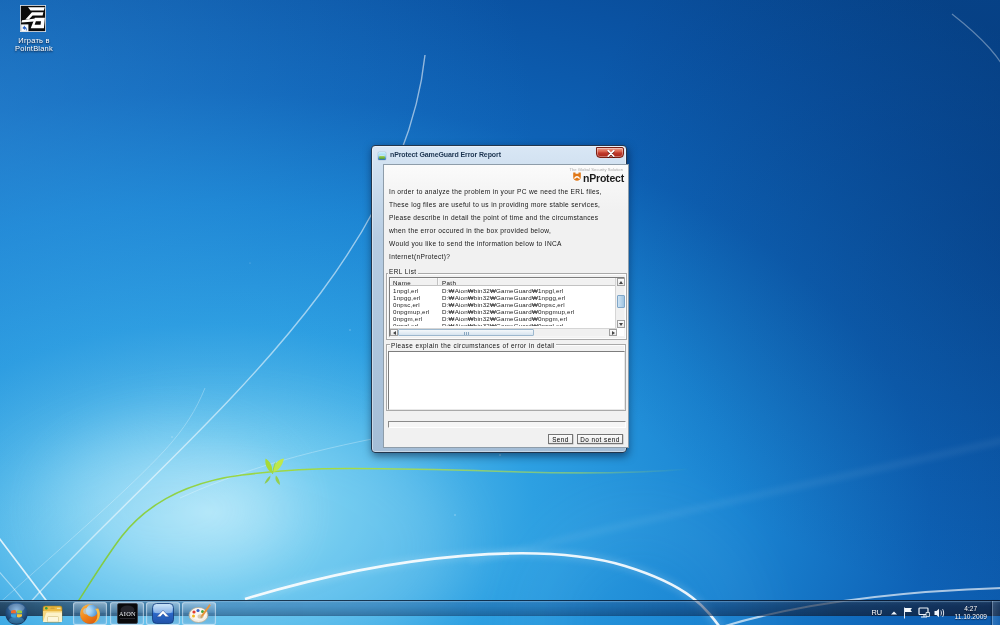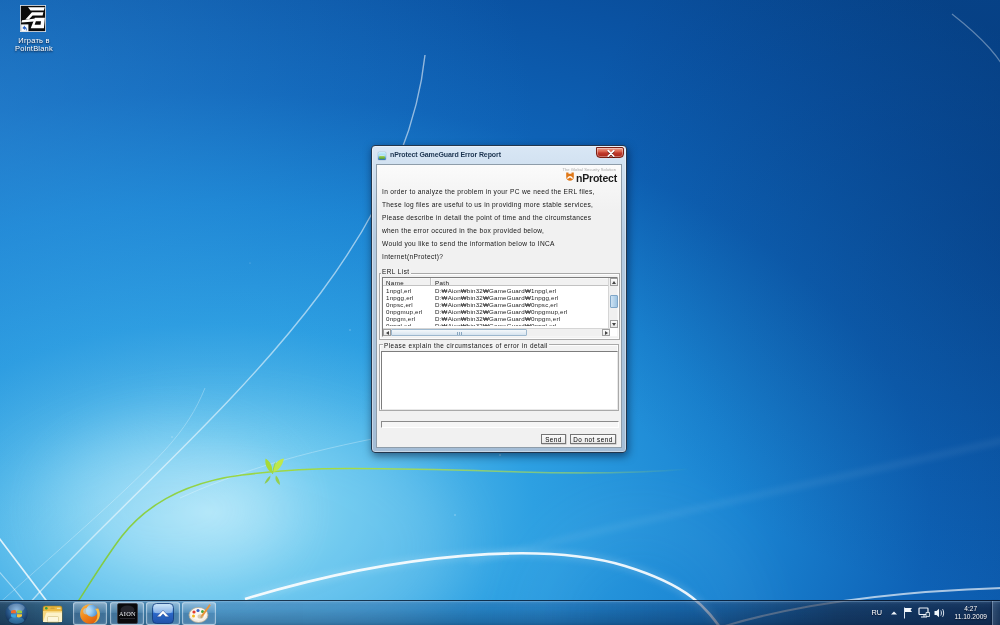--- a/index.html
+++ b/index.html
@@ -29,21 +29,21 @@
   #titlebar { position:absolute; left:0; top:0; width:100%; height:19px; }
   #wicon { position:absolute; left:6px; top:6px; width:8px; height:8px; border-radius:1.5px;
     background:linear-gradient(180deg,#cdeffb 0%, #9fd8f0 45%, #2e6fae 100%);
     box-shadow:0 0 1px rgba(20,50,90,.8);}
   #wicon:after{content:"";position:absolute;left:0.8px;top:4px;width:6.4px;height:2.6px;border-radius:1.2px;background:linear-gradient(180deg,#a8d454,#4f9e3a);box-shadow:0 -0.5px 0 rgba(255,255,255,.7);}
   #wtitle { position:absolute; left:18px; top:5px; font-size:7px; color:#1c3450; letter-spacing:-0.1px; font-weight:bold; }
   #closebtn { position:absolute; left:224px; top:1px; width:28px; height:11px;
     border-radius:0 2px 4px 4px; border:1px solid #7c1f12;
     background:linear-gradient(180deg,#eba18f 0%, #d9604a 40%, #c0392b 55%, #a82517 100%);
     box-shadow:0 0 0 1px rgba(255,255,255,.35) inset; }
-  #wcontent { position:absolute; left:4px; top:18px; width:246px; height:284px;
+  #wcontent { position:absolute; left:11px; top:18px; width:246px; height:284px;
     background:linear-gradient(180deg,#fbfbfb 0%,#f6f6f6 7%,#f1f1f1 16%,#f1f1f1 100%); border:1px solid #8e9daa; }
 
   
   #slogan { position:absolute; right:5px; top:2.2px; font-size:4.1px; color:#a9a9a9; letter-spacing:.06px;}
   #nprotect { position:absolute; right:4px; top:7px; height:10px; }
   #nprotect .txt { font-size:10.5px; font-weight:bold; color:#1c1c1c; letter-spacing:-0.2px; vertical-align:top;}
 
   
   #para { position:absolute; left:5px; top:19.5px; font-size:6.6px; color:#151515; letter-spacing:0.33px; line-height:13px; white-space:nowrap; }
 
@@ -77,21 +77,21 @@
   #progress { position:absolute; left:4px; top:256px; width:238px; height:7px; background:#f6f6f6;
      border-top:1px solid #8b8b8b; border-left:1px solid #8b8b8b; border-right:1px solid #fff; border-bottom:1px solid #fff; }
 
   .btn { position:absolute; top:269px; height:10px; background:linear-gradient(180deg,#fbfbfb,#e9e9e9);
      border:1px solid #757575; box-shadow:0.5px 0.5px 0 rgba(70,70,70,.35); text-align:center;
      font-size:6.3px; letter-spacing:0.5px; color:#000; padding-top:1.2px; line-height:7px;}
   #bsend { left:164px; width:25px; }
   #bnosend { left:193px; width:46px; }
 
   
-  #taskbar { position:absolute; left:0; top:600px; width:1000px; height:25px;
+  #taskbar { position:absolute; left:0; top:600px; width:1000px; height:16px;
      background:
        linear-gradient(180deg, rgba(170,205,240,.18) 0%, rgba(120,170,220,.05) 14%, rgba(0,0,0,0) 32%, rgba(0,10,30,.16) 88%, rgba(0,10,30,.26) 100%),
        linear-gradient(90deg, rgba(22,32,52,.72) 0%, rgba(20,36,66,.55) 8%, rgba(15,55,120,.33) 22%, rgba(15,55,120,.32) 55%, rgba(14,45,95,.45) 70%, rgba(22,35,60,.66) 84%, rgba(20,30,54,.72) 100%);
      border-top:1px solid rgba(8,20,38,.65);
      box-shadow:0 1px 0 rgba(160,200,235,.28) inset; }
   .tbtn { position:absolute; top:1px; height:23px; width:34px; border-radius:2.5px;
      border:1px solid rgba(225,240,252,.55);
      background:linear-gradient(180deg, rgba(215,235,250,.45) 0%, rgba(140,180,220,.25) 45%, rgba(90,130,175,.22) 50%, rgba(130,170,210,.30) 100%);
      box-shadow:0 0 2px rgba(255,255,255,.3) inset; }
   #clock { position:absolute; right:13px; top:3.5px; text-align:center; color:#fff; font-size:6.6px; line-height:8.6px; text-shadow:0 1px 1px rgba(0,0,20,.7);}

